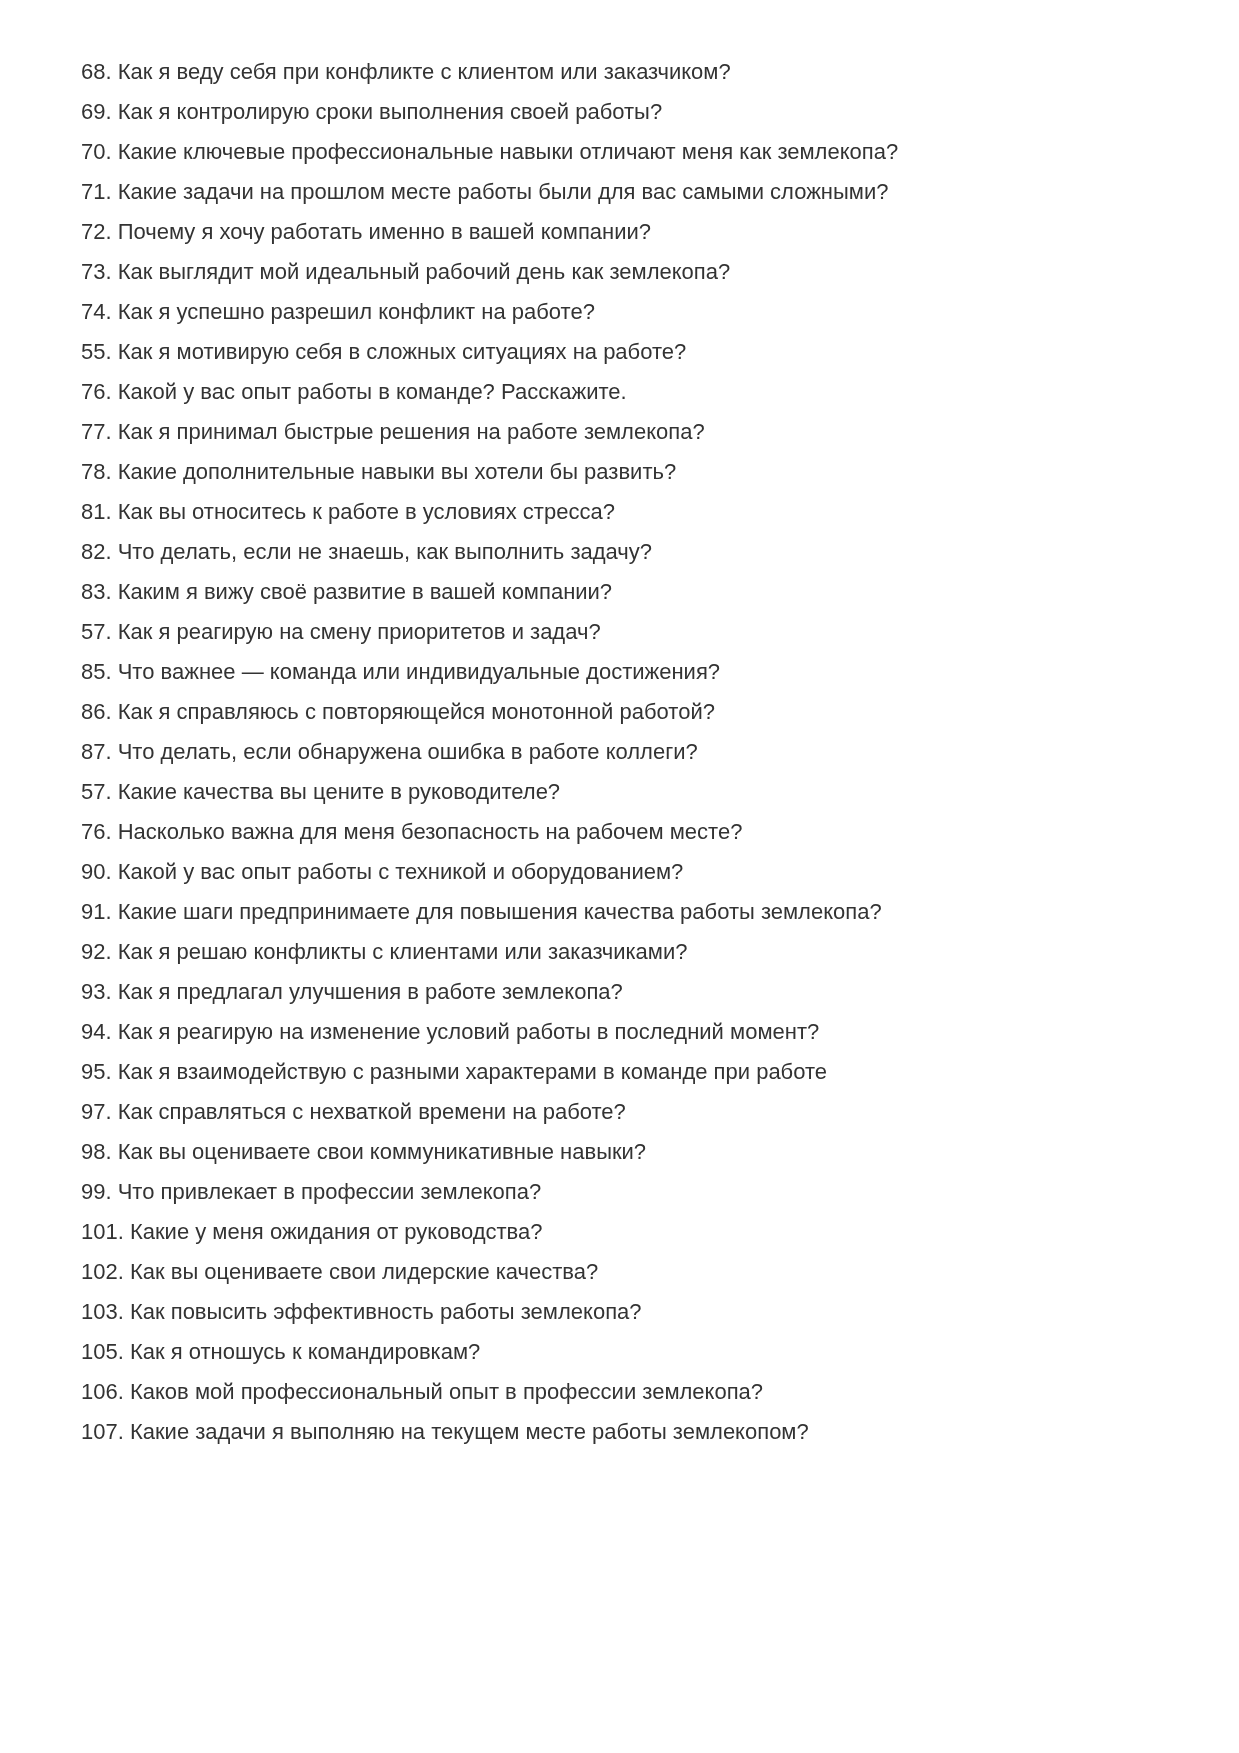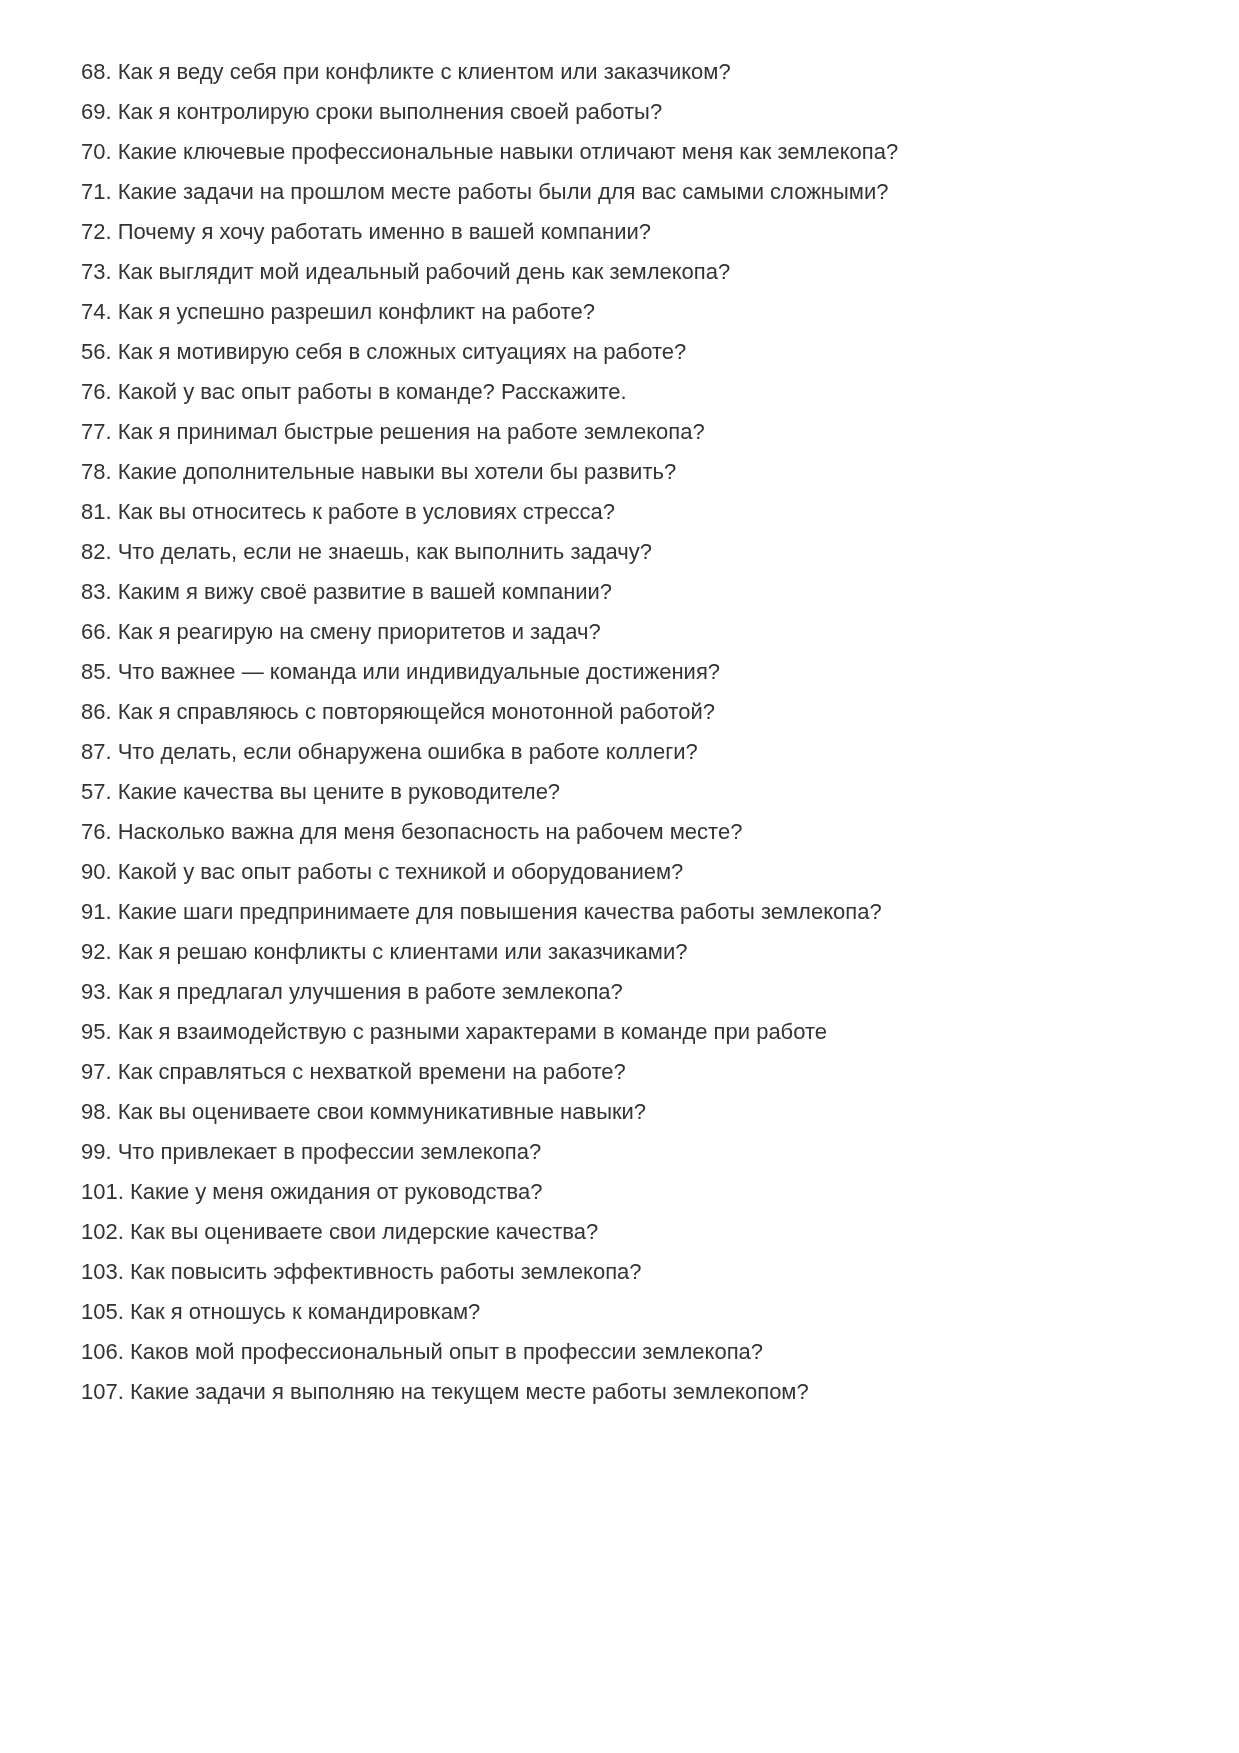--- a/index.html
+++ b/index.html
@@ -35,37 +35,38 @@
 
 <div class="page">
   <div class="questions">
       <div class="q-line">68. Как я веду себя при конфликте с клиентом или заказчиком?</div>
       <div class="q-line">69. Как я контролирую сроки выполнения своей работы?</div>
       <div class="q-line">70. Какие ключевые профессиональные навыки отличают меня как землекопа?</div>
       <div class="q-line">71. Какие задачи на прошлом месте работы были для вас самыми сложными?</div>
       <div class="q-line">72. Почему я хочу работать именно в вашей компании?</div>
       <div class="q-line">73. Как выглядит мой идеальный рабочий день как землекопа?</div>
       <div class="q-line">74. Как я успешно разрешил конфликт на работе?</div>
-      <div class="q-line">56. Как я мотивирую себя в сложных ситуациях на работе?</div>
+      <div class="q-line">55. Как я мотивирую себя в сложных ситуациях на работе?</div>
       <div class="q-line">76. Какой у вас опыт работы в команде? Расскажите.</div>
       <div class="q-line">77. Как я принимал быстрые решения на работе землекопа?</div>
       <div class="q-line">78. Какие дополнительные навыки вы хотели бы развить?</div>
       <div class="q-line">81. Как вы относитесь к работе в условиях стресса?</div>
       <div class="q-line">82. Что делать, если не знаешь, как выполнить задачу?</div>
       <div class="q-line">83. Каким я вижу своё развитие в вашей компании?</div>
-      <div class="q-line">66. Как я реагирую на смену приоритетов и задач?</div>
+      <div class="q-line">57. Как я реагирую на смену приоритетов и задач?</div>
       <div class="q-line">85. Что важнее — команда или индивидуальные достижения?</div>
       <div class="q-line">86. Как я справляюсь с повторяющейся монотонной работой?</div>
       <div class="q-line">87. Что делать, если обнаружена ошибка в работе коллеги?</div>
       <div class="q-line">57. Какие качества вы цените в руководителе?</div>
       <div class="q-line">76. Насколько важна для меня безопасность на рабочем месте?</div>
       <div class="q-line">90. Какой у вас опыт работы с техникой и оборудованием?</div>
       <div class="q-line">91. Какие шаги предпринимаете для повышения качества работы землекопа?</div>
       <div class="q-line">92. Как я решаю конфликты с клиентами или заказчиками?</div>
       <div class="q-line">93. Как я предлагал улучшения в работе землекопа?</div>
+      <div class="q-line">94. Как я реагирую на изменение условий работы в последний момент?</div>
       <div class="q-line">95. Как я взаимодействую с разными характерами в команде при работе</div>
       <div class="q-line">97. Как справляться с нехваткой времени на работе?</div>
       <div class="q-line">98. Как вы оцениваете свои коммуникативные навыки?</div>
       <div class="q-line">99. Что привлекает в профессии землекопа?</div>
       <div class="q-line">101. Какие у меня ожидания от руководства?</div>
       <div class="q-line">102. Как вы оцениваете свои лидерские качества?</div>
       <div class="q-line">103. Как повысить эффективность работы землекопа?</div>
       <div class="q-line">105. Как я отношусь к командировкам?</div>
       <div class="q-line">106. Каков мой профессиональный опыт в профессии землекопа?</div>
       <div class="q-line">107. Какие задачи я выполняю на текущем месте работы землекопом?</div>

